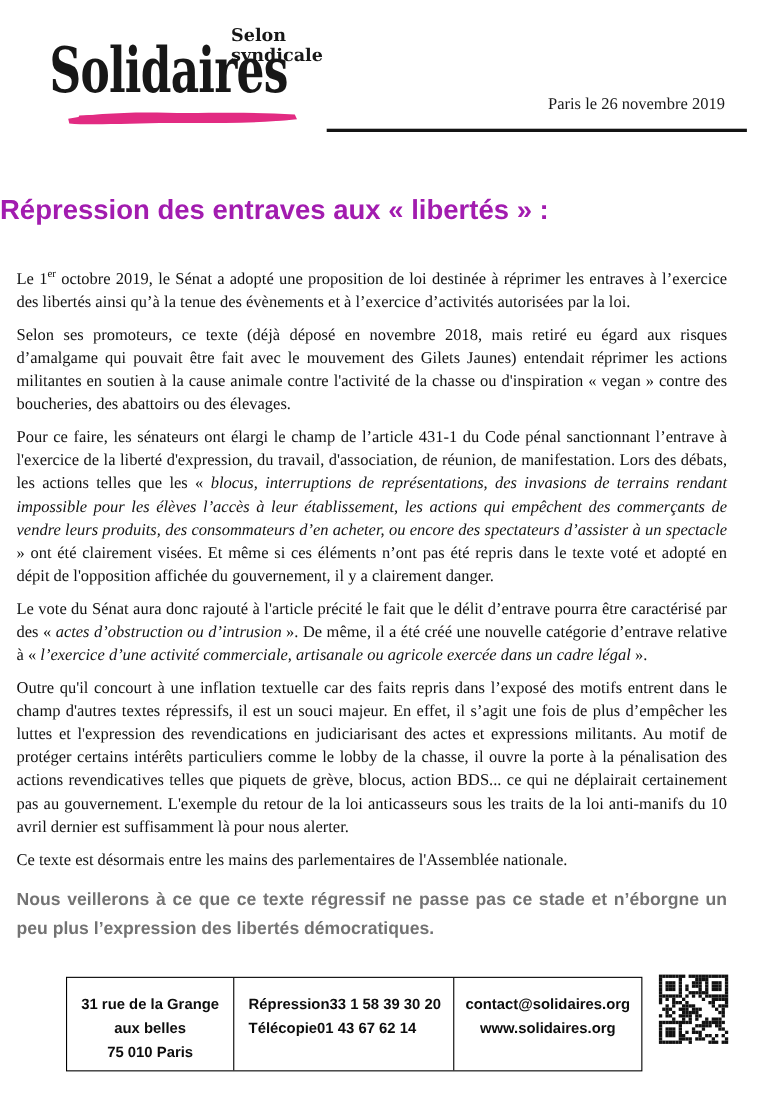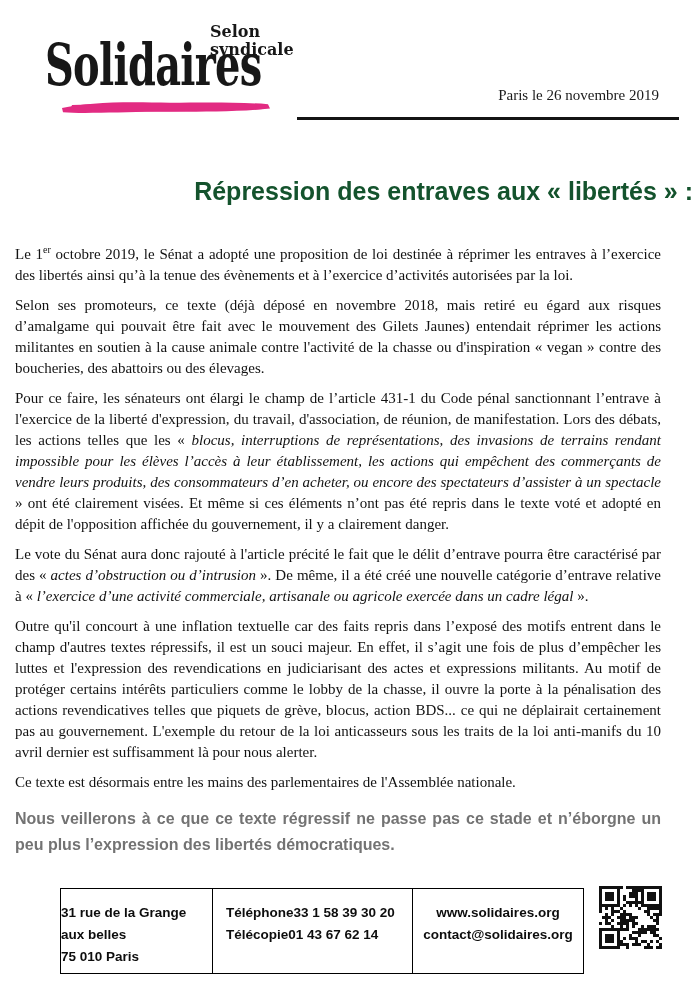--- a/index.html
+++ b/index.html
@@ -37,24 +37,24 @@
     font-size:15px; line-height:16px; color:#1a1a1a;margin-left:16px;
   }
   .header-rule {
     position:absolute; left:297px; top:117px;
     width:382px; height:2.5px; background:#141414;
   }
 
   
   .doc-title {
     position:absolute; top:168px; left:0; width:693px;
-    text-align:right;
+    text-align:left;
     font-family:"Liberation Sans",sans-serif;
     font-weight:bold; font-size:25px; line-height:46px;
-    color:#14532d;
+    color:#a21caf;
   }
 
   
   .doc-body {
     position:absolute; top:244px; left:15px; width:658px;
     font-size:15px; line-height:21px;
     text-align:justify; color:#121212;
   }
   .doc-body p { margin:0 12px 9px 0; }
   .doc-body em { font-style:italic; }
@@ -70,21 +70,21 @@
   .contact-box {
     position:absolute; left:60px; top:888px;
     width:524px; height:86px;
     border:1.5px solid #000;
     display:flex;
     font-family:"Liberation Sans",sans-serif;
     font-weight:bold; font-size:13.5px; line-height:22px;
     color:#0d0d0d;
   }
   .contact-cell { padding-top:13px; height:100%; }
-  .cell-address { width:152px; border-right:1.5px solid #000; text-align:left; }
+  .cell-address { width:152px; border-right:1.5px solid #000; text-align:center; }
   .cell-phone   { width:200px; border-right:1.5px solid #000; padding-left:13px; text-align:left; }
   .cell-mail    { flex:1; text-align:center; }
   .cell-phone .num { margin-left:0; }
 
   .qr {
     position:absolute; left:599px; top:886px;
     width:63px; height:63px;
     display:grid; grid-template-columns:repeat(21,3px); grid-auto-rows:3px;
     background:#fff;
   }
@@ -126,29 +126,29 @@
     </main>
 
   <div class="contact-box">
     <div class="contact-cell cell-address">
       <div>31 rue de la Grange</div>
       <div>aux belles</div>
       <div>75 010 Paris</div>
     </div>
     <div class="contact-cell cell-phone">
       <div>
-        <span>Téléphone</span><span class="num">33 1 58 39 30 20</span>
+        <span>Répression</span><span class="num">33 1 58 39 30 20</span>
       </div>
       <div>
         <span>Télécopie</span><span class="num">01 43 67 62 14</span>
       </div>
     </div>
     <div class="contact-cell cell-mail">
+      <div>contact@solidaires.org</div>
       <div>www.solidaires.org</div>
-      <div>contact@solidaires.org</div>
     </div>
   </div>
 
   <div class="qr" id="qr">
       <i class="b"></i>
       <i class="b"></i>
       <i class="b"></i>
       <i class="b"></i>
       <i class="b"></i>
       <i class="b"></i>

